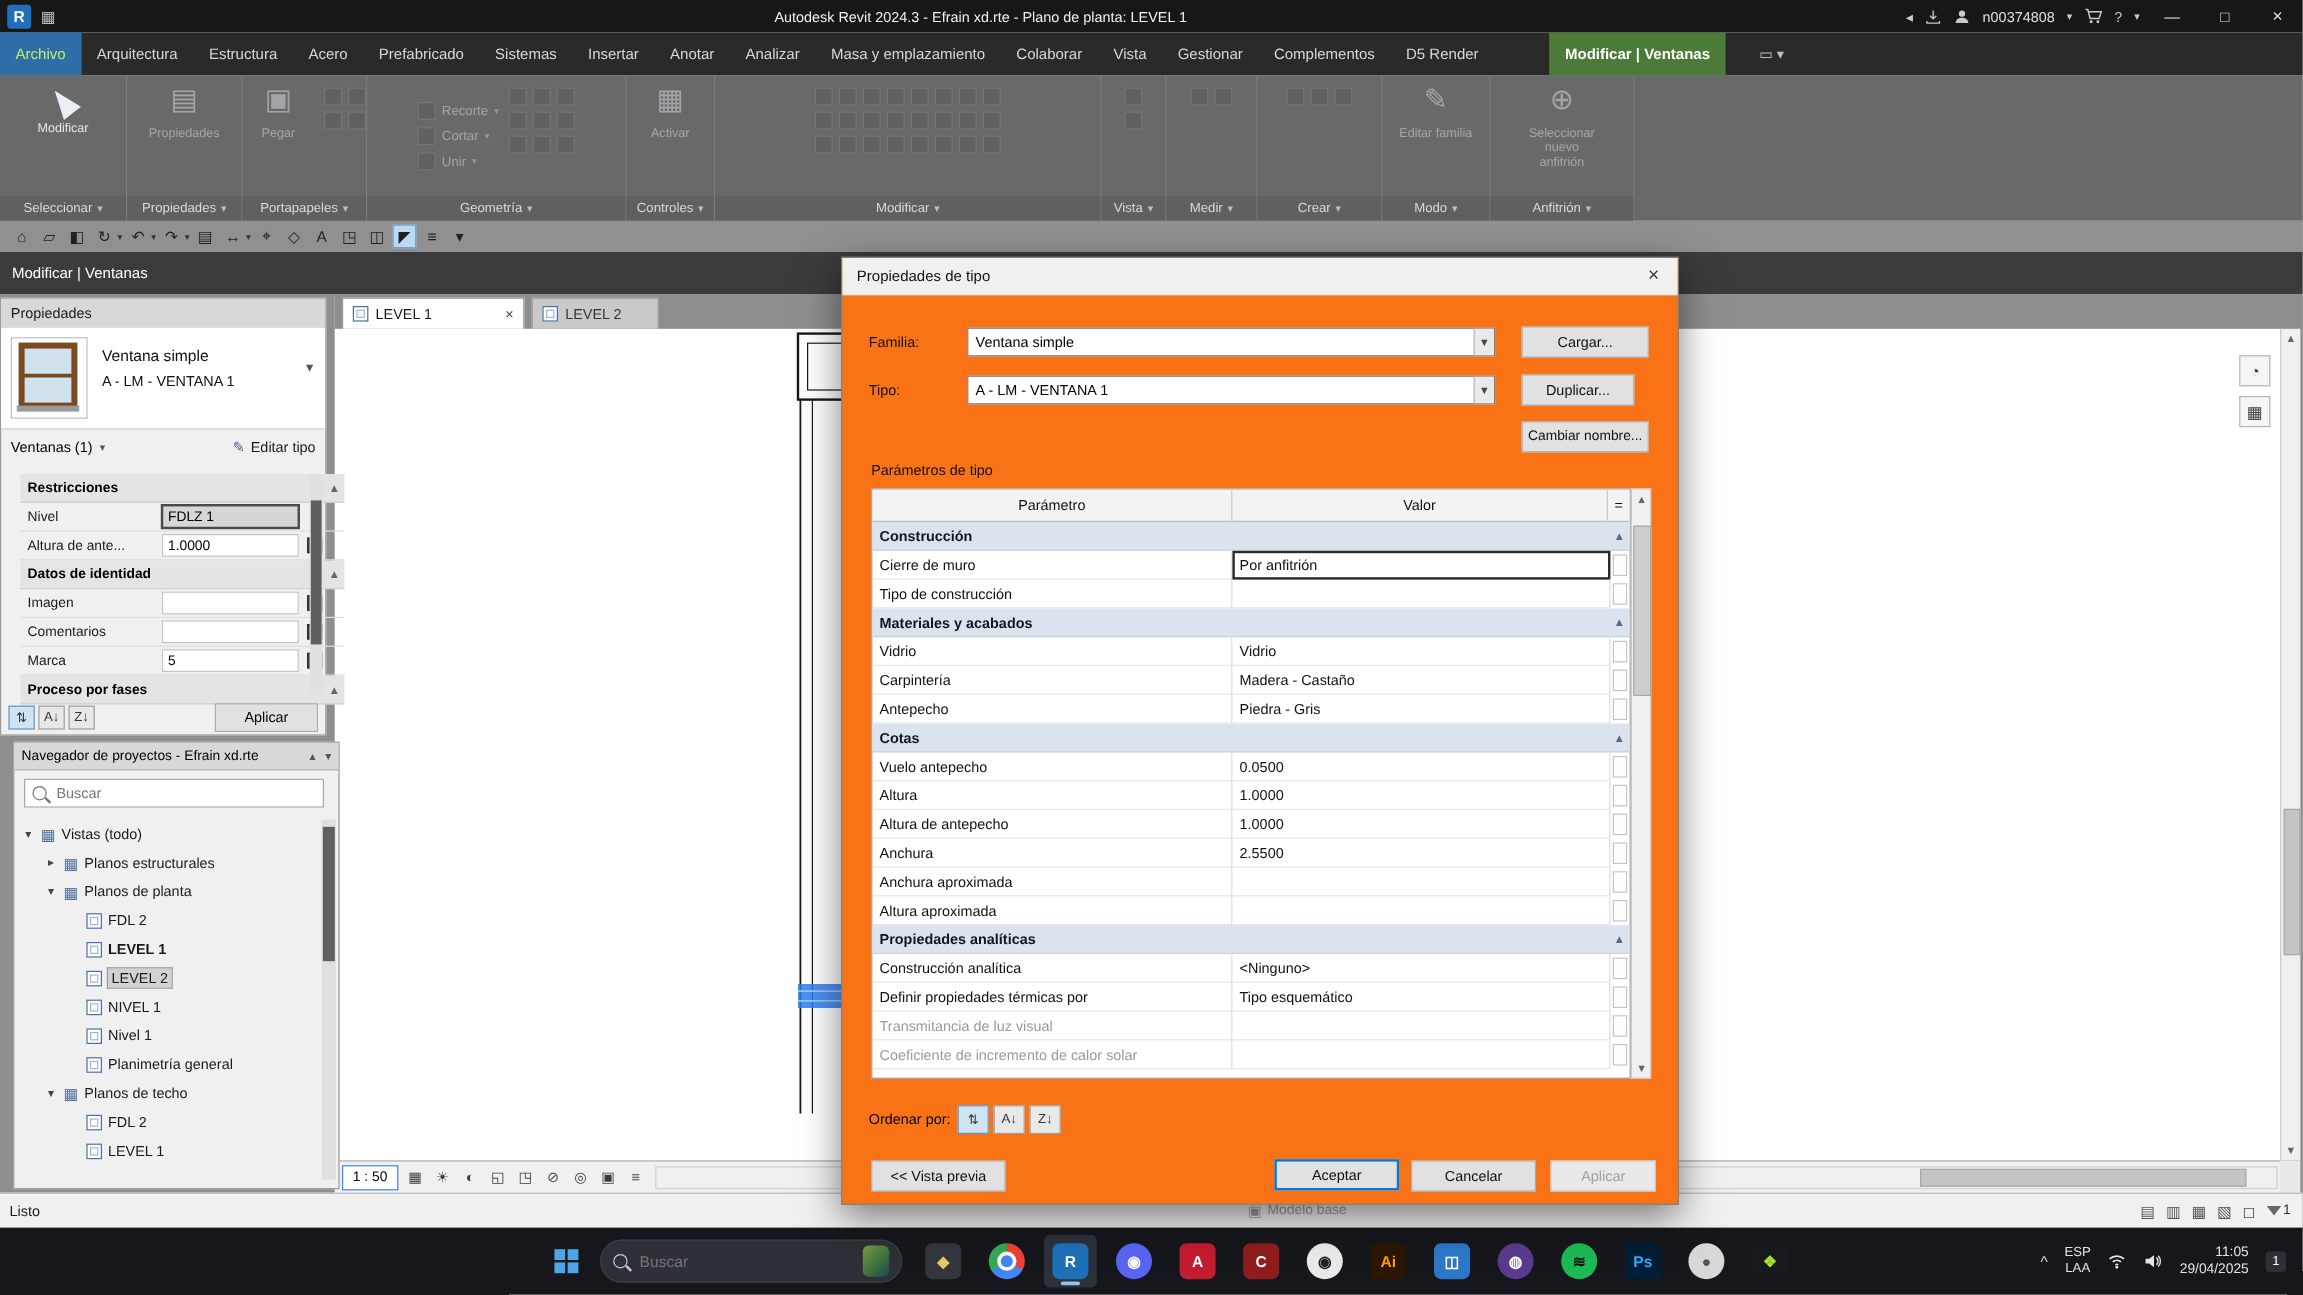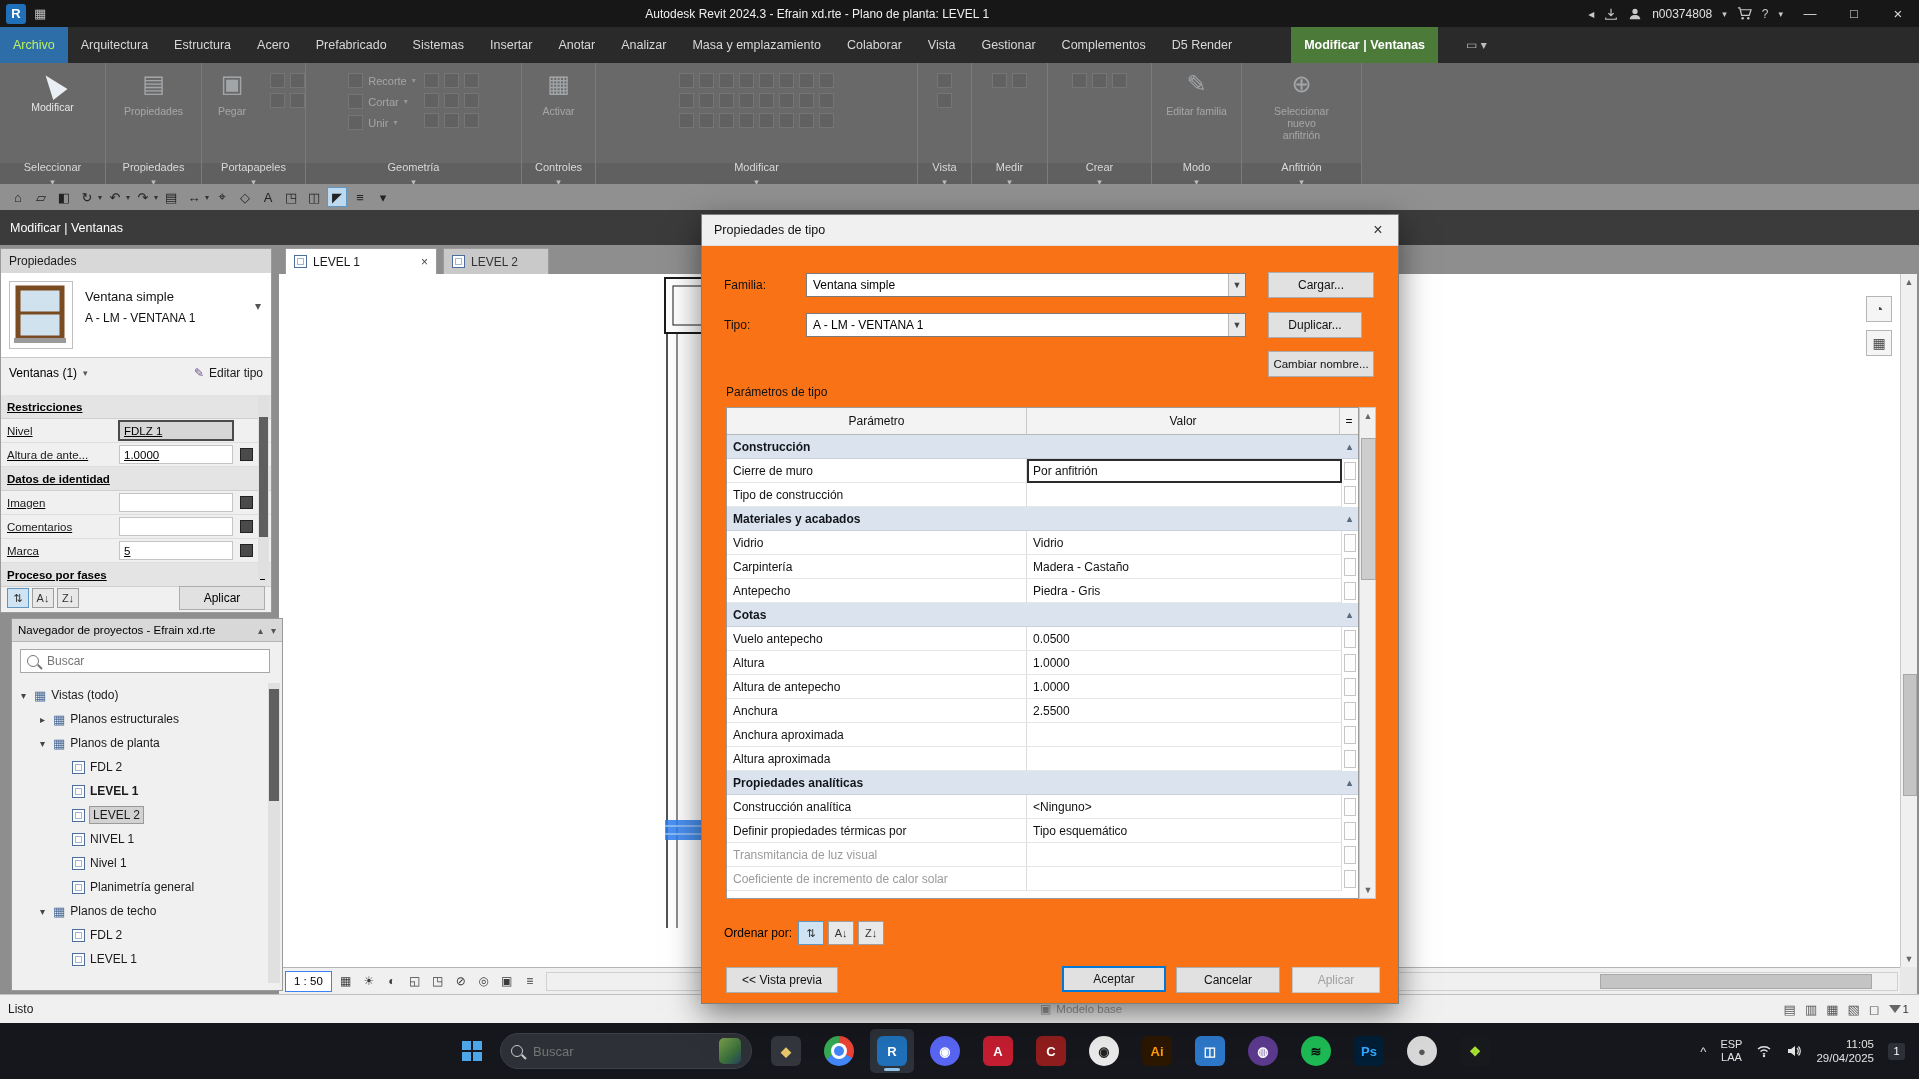--- a/index.html
+++ b/index.html
@@ -20,29 +20,29 @@
   #tabbar{left:0;top:27px;width:1919px;height:36px;background:#2a2a2a;display:flex;align-items:stretch;color:#d8d8d8;}
   .tab{padding:0 13px;line-height:36px;font-size:12.5px;white-space:nowrap;}
   .tab-file{background:#2d6da8;color:#bef264;}
   .tab-ctx{background:#4c7a38;color:#fff;margin-left:46px;font-weight:bold;}
   #ribbon-toggle{margin-left:28px;line-height:36px;color:#bdbdbd;}
   
   #ribbon{left:0;top:63px;width:1919px;height:121px;background:#696969;display:flex;}
   .rpanel{border-right:1px solid #7b7b7b;display:flex;flex-direction:column;box-sizing:border-box;}
   .rbody{flex:1;display:flex;align-items:flex-start;justify-content:center;gap:8px;padding-top:6px;opacity:.48;}
   .rbody.enabled{opacity:1;}
-  .rlabel{height:21px;background:#606060;color:#d9d9d9;font-size:11px;display:flex;align-items:center;justify-content:center;gap:4px;flex-direction:column;}
+  .rlabel{height:21px;background:#606060;color:#d9d9d9;font-size:11px;display:flex;align-items:center;justify-content:center;gap:4px;}
   .plcaret{font-size:9px;color:#bdbdbd;}
   .bigbtn{width:62px;display:flex;flex-direction:column;align-items:center;gap:4px;color:#e6e6e6;text-align:center;}
   .bigico{font-size:24px;line-height:30px;color:#dfe7ee;height:32px;}
   .cursor-shape{width:0;height:0;border-left:9px solid transparent;border-right:9px solid transparent;border-bottom:24px solid #e9eff5;transform:rotate(-38deg);margin-top:4px;}
   .biglab{font-size:10.5px;line-height:12px;}
   .igrid{display:grid;gap:5px;margin-top:4px;}
   .mini{width:15px;height:15px;background:#5a5a5a;border:1px solid #838383;display:inline-block;box-sizing:border-box;}
-  .srows{display:flex;flex-direction:column;gap:6px;margin-top:4px;}
+  .srows{display:flex;flex-direction:column;gap:6px;margin-top:16px;}
   .srow{display:flex;align-items:center;gap:5px;color:#e3e3e3;font-size:11px;}
   .scaret{font-size:8px;color:#c5c5c5;}
   
   #qat{left:0;top:184px;width:1919px;height:26px;background:#909090;display:flex;align-items:center;padding-left:8px;gap:3px;box-sizing:border-box;}
   .qicon{width:20px;height:20px;display:flex;align-items:center;justify-content:center;color:#222;font-size:13px;}
   .qicon.active{background:#bcd9ef;border:1px solid #5f97c4;box-sizing:border-box;}
   .qcaret{font-size:8px;color:#333;margin-left:-2px;}
   
   #contextbar{left:0;top:210px;width:1919px;height:35px;background:#3b3b3b;color:#fff;display:flex;align-items:center;padding-left:10px;box-sizing:border-box;font-size:12.5px;}
   
@@ -69,21 +69,21 @@
   
   #props{left:0px;top:248px;width:272px;height:365px;background:#f0f0f0;border:1px solid #9a9a9a;box-sizing:border-box;}
   .pal-header{height:24px;background:#d8d8d8;border-bottom:1px solid #b5b5b5;display:flex;align-items:center;padding:0 8px;font-size:12px;color:#1a1a1a;}
   #prop-thumb{position:absolute;left:0;top:24px;width:270px;height:84px;background:#fff;border-bottom:1px solid #c9c9c9;}
   #prop-img{position:absolute;left:8px;top:8px;width:62px;height:66px;border:1px solid #c0c0c0;background:#fdfdfd;}
   #prop-name{position:absolute;left:84px;top:16px;font-size:13px;color:#111;}
   #prop-code{position:absolute;left:84px;top:38px;font-size:12px;color:#111;}
   #prop-caret{position:absolute;right:10px;top:26px;color:#555;}
   #prop-selrow{position:absolute;left:0;top:108px;width:270px;height:32px;display:flex;align-items:center;padding:0 8px;box-sizing:border-box;gap:6px;}
   #edit-type-btn{margin-left:auto;display:flex;align-items:center;gap:5px;color:#1a1a1a;}
-  #prop-grid{position:absolute;left:0;top:146px;width:270px;text-decoration:underline;}
+  #prop-grid{position:absolute;left:16px;top:146px;width:270px;}
   .psec{height:23px;background:#e4e4e4;border-bottom:1px solid #cfcfcf;display:flex;align-items:center;padding:0 6px;font-weight:bold;font-size:11.5px;}
   .psec .caret{margin-left:auto;color:#666;font-size:10px;}
   .prow{height:23px;display:flex;align-items:center;border-bottom:1px solid #dedede;position:relative;}
   .plabel{width:112px;padding-left:6px;font-size:11.5px;color:#1a1a1a;overflow:hidden;white-space:nowrap;}
   .pvalue{width:114px;height:19px;background:#fff;border:1px solid #c4c4c4;font-size:11.5px;display:flex;align-items:center;padding:0 4px;box-sizing:border-box;}
   .pvalue.selected{background:#d6d6d6;outline:2px solid #4a4a4a;outline-offset:-1px;}
   .pbtn{position:absolute;right:18px;width:13px;height:13px;background:#4a4a4a;border:1px solid #222;box-sizing:border-box;}
   #prop-scroll{position:absolute;right:2px;top:146px;width:11px;height:184px;background:#e0e0e0;}
   #prop-scroll .thumb{position:absolute;left:1px;width:9px;top:22px;height:120px;background:#5f5f5f;}
   #prop-footer{position:absolute;left:0;top:335px;width:270px;height:28px;display:flex;align-items:center;padding:0 6px;gap:3px;box-sizing:border-box;}

